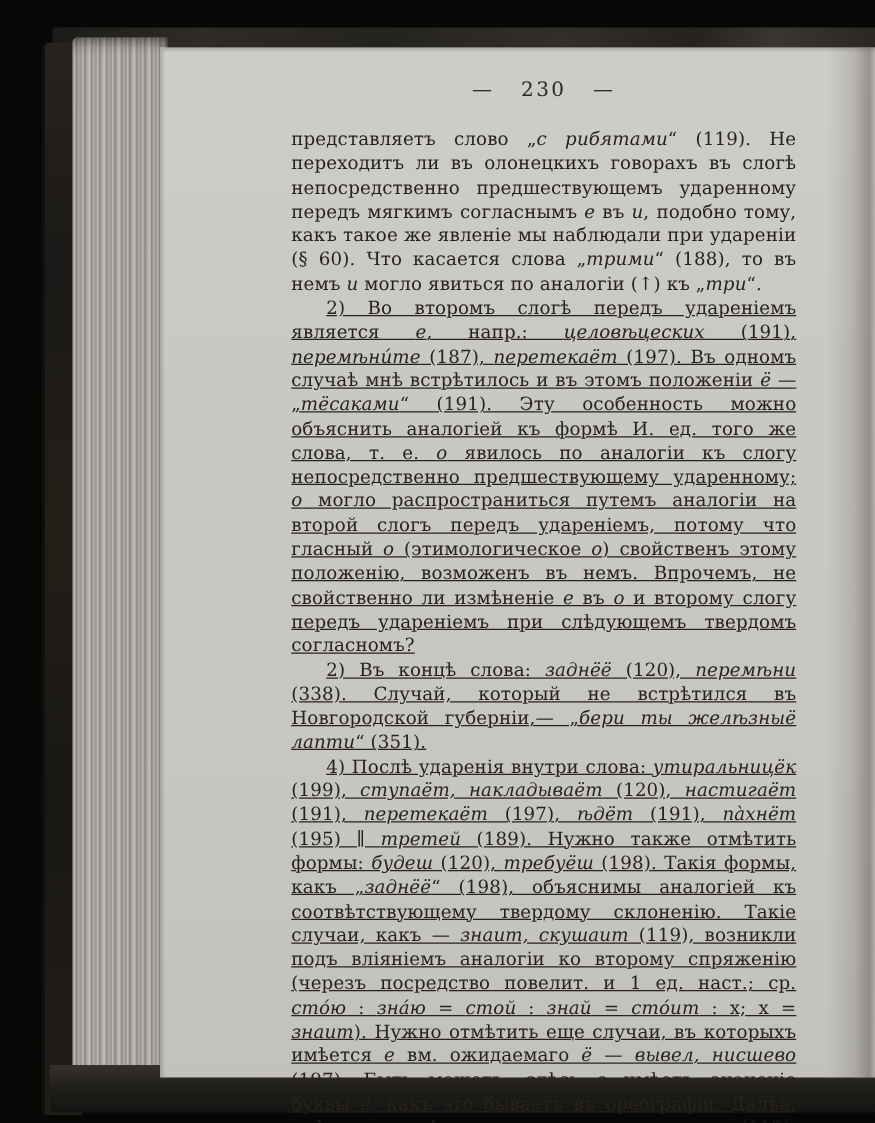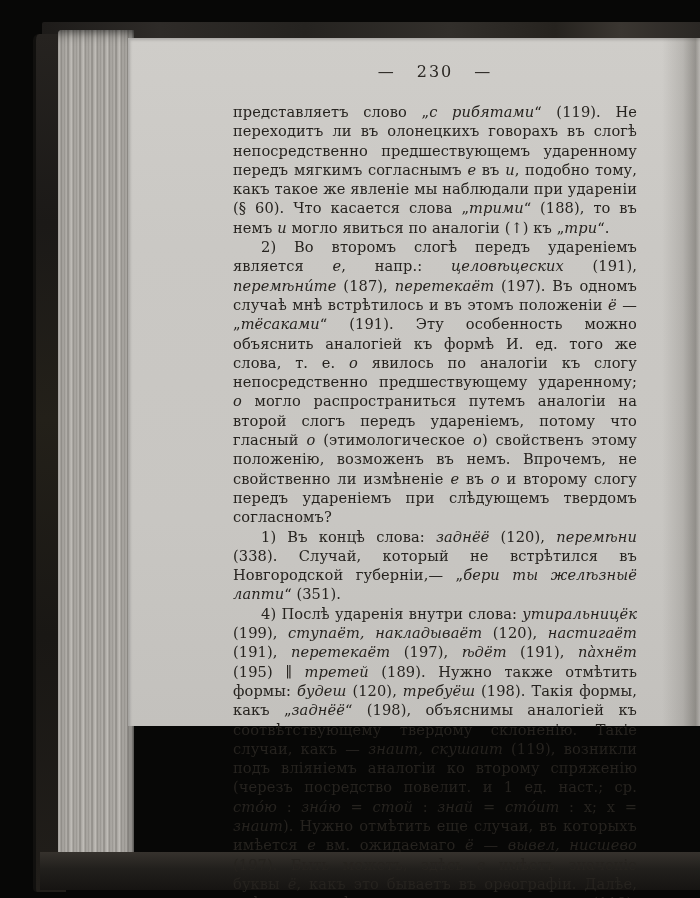--- a/index.html
+++ b/index.html
@@ -39,21 +39,21 @@
   }
 
   
   .bottom-edge {
     position: absolute; left: 40px; top: 852px; width: 660px; height: 38px;
     background: linear-gradient(180deg, #36322d 0%, #211f1c 45%, #161412 100%);
   }
 
   
   .page {
-    position: absolute; left: 128px; top: 38px; width: 572px; height: 688px;
+    position: absolute; left: 128px; top: 38px; width: 572px; height: 824px;
     background: linear-gradient(180deg, #cfcdc9 0%, #cac8c4 30%, #c8c6c2 70%, #c3c1bd 100%);
     box-shadow: inset 2px 2px 3px rgba(0,0,0,0.18);
   }
   
   .gutter-shadow {
     position: absolute; right: 0; top: 0; width: 38px; height: 100%;
     background: linear-gradient(90deg, rgba(80,76,70,0) 0%, rgba(80,76,70,0.18) 55%, rgba(70,66,60,0.42) 88%, rgba(120,116,110,0.25) 100%);
     pointer-events: none;
   }
 
@@ -68,35 +68,35 @@
     position: absolute; left: 105px; top: 64px; width: 404px;
     color: #26231f;
   }
   .text-block p.para {
     margin: 0;
     font-size: 14.6px;
     line-height: 19.3px;
     text-align: justify;
     letter-spacing: 0.1px;
   }
-  .text-block p.indent { text-indent: 28px; }
+  .text-block p.indent { text-indent: 28px; text-decoration: underline; }
   .text-block i { font-style: italic; }
 </style>
 </head>
 <body>
 
 <div class="scene">
   <div class="top-edge"></div>
   <div class="cover-left"></div>
   <div class="page-stack"></div>
   <div class="bottom-edge"></div>
 
   <div class="page">
     <div class="page-number">— 230 —</div>
     <div class="text-block">
         <p class="para"><span>представляетъ слово „</span><i>с рибятами</i><span>“ (119). Не переходитъ ли въ олонецкихъ говорахъ въ слогѣ непосредственно предшествующемъ ударенному передъ мягкимъ согласнымъ </span><i>е</i><span> въ </span><i>и</i><span>, подобно тому, какъ такое же явленіе мы наблюдали при удареніи (§ 60). Что касается слова „</span><i>трими</i><span>“ (188), то въ немъ </span><i>и</i><span> могло явиться по аналогіи (↑) къ „</span><i>три</i><span>“.</span></p>
         <p class="para indent"><span>2) Во второмъ слогѣ передъ удареніемъ является </span><i>е</i><span>, напр.: </span><i>целовѣцеских</i><span> (191), </span><i>перемѣни́те</i><span> (187), </span><i>перетекаёт</i><span> (197). Въ одномъ случаѣ мнѣ встрѣтилось и въ этомъ положеніи </span><i>ё</i><span> — „</span><i>тёсаками</i><span>“ (191). Эту особенность можно объяснить аналогіей къ формѣ И. ед. того же слова, т. е. </span><i>о</i><span> явилось по аналогіи къ слогу непосредственно предшествующему ударенному; </span><i>о</i><span> могло распространиться путемъ аналогіи на второй слогъ передъ удареніемъ, потому что гласный </span><i>о</i><span> (этимологическое </span><i>о</i><span>) свойственъ этому положенію, возможенъ въ немъ. Впрочемъ, не свойственно ли измѣненіе </span><i>е</i><span> въ </span><i>о</i><span> и второму слогу передъ удареніемъ при слѣдующемъ твердомъ согласномъ?</span></p>
-        <p class="para indent"><span>1) Въ концѣ слова: </span><i>заднёё</i><span> (120), </span><i>перемѣни</i><span> (338). Случай, который не встрѣтился въ Новгородской губерніи,— „</span><i>бери ты желѣзныё лапти</i><span>“ (351).</span></p>
+        <p class="para indent"><span>2) Въ концѣ слова: </span><i>заднёё</i><span> (120), </span><i>перемѣни</i><span> (338). Случай, который не встрѣтился въ Новгородской губерніи,— „</span><i>бери ты желѣзныё лапти</i><span>“ (351).</span></p>
         <p class="para indent"><span>4) Послѣ ударенія внутри слова: </span><i>утиральницёк</i><span> (199), </span><i>ступаёт, накладываёт</i><span> (120), </span><i>настигаёт</i><span> (191), </span><i>перетекаёт</i><span> (197), </span><i>ѣдёт</i><span> (191), </span><i>па̀хнёт</i><span> (195) ∥ </span><i>третей</i><span> (189). Нужно также отмѣтить формы: </span><i>будеш</i><span> (120), </span><i>требуёш</i><span> (198). Такія формы, какъ „</span><i>заднёё</i><span>“ (198), объяснимы аналогіей къ соотвѣтствующему твердому склоненію. Такіе случаи, какъ — </span><i>знаит, скушаит</i><span> (119), возникли подъ вліяніемъ аналогіи ко второму спряженію (черезъ посредство повелит. и 1 ед. наст.; ср. </span><i>сто́ю</i><span> : </span><i>зна́ю</i><span> = </span><i>стой</i><span> : </span><i>знай</i><span> = </span><i>сто́ит</i><span> : х; х = </span><i>знаит</i><span>). Нужно отмѣтить еще случаи, въ которыхъ имѣется </span><i>е</i><span> вм. ожидаемаго </span><i>ё</i><span> — </span><i>вывел, нисшево</i><span> (197). Быть можетъ, здѣсь </span><i>е</i><span> имѣетъ значеніе буквы </span><i>ё</i><span>, какъ это бываетъ въ орѳографіи. Далѣе, вмѣсто </span><i>е</i><span> встрѣчается также </span><i>я</i><span>: </span><i>чаям, кучяр</i><span> (119). Форму „</span></p>
       </div>
     <div class="gutter-shadow"></div>
   </div>
 </div>
 
 </body></html>

